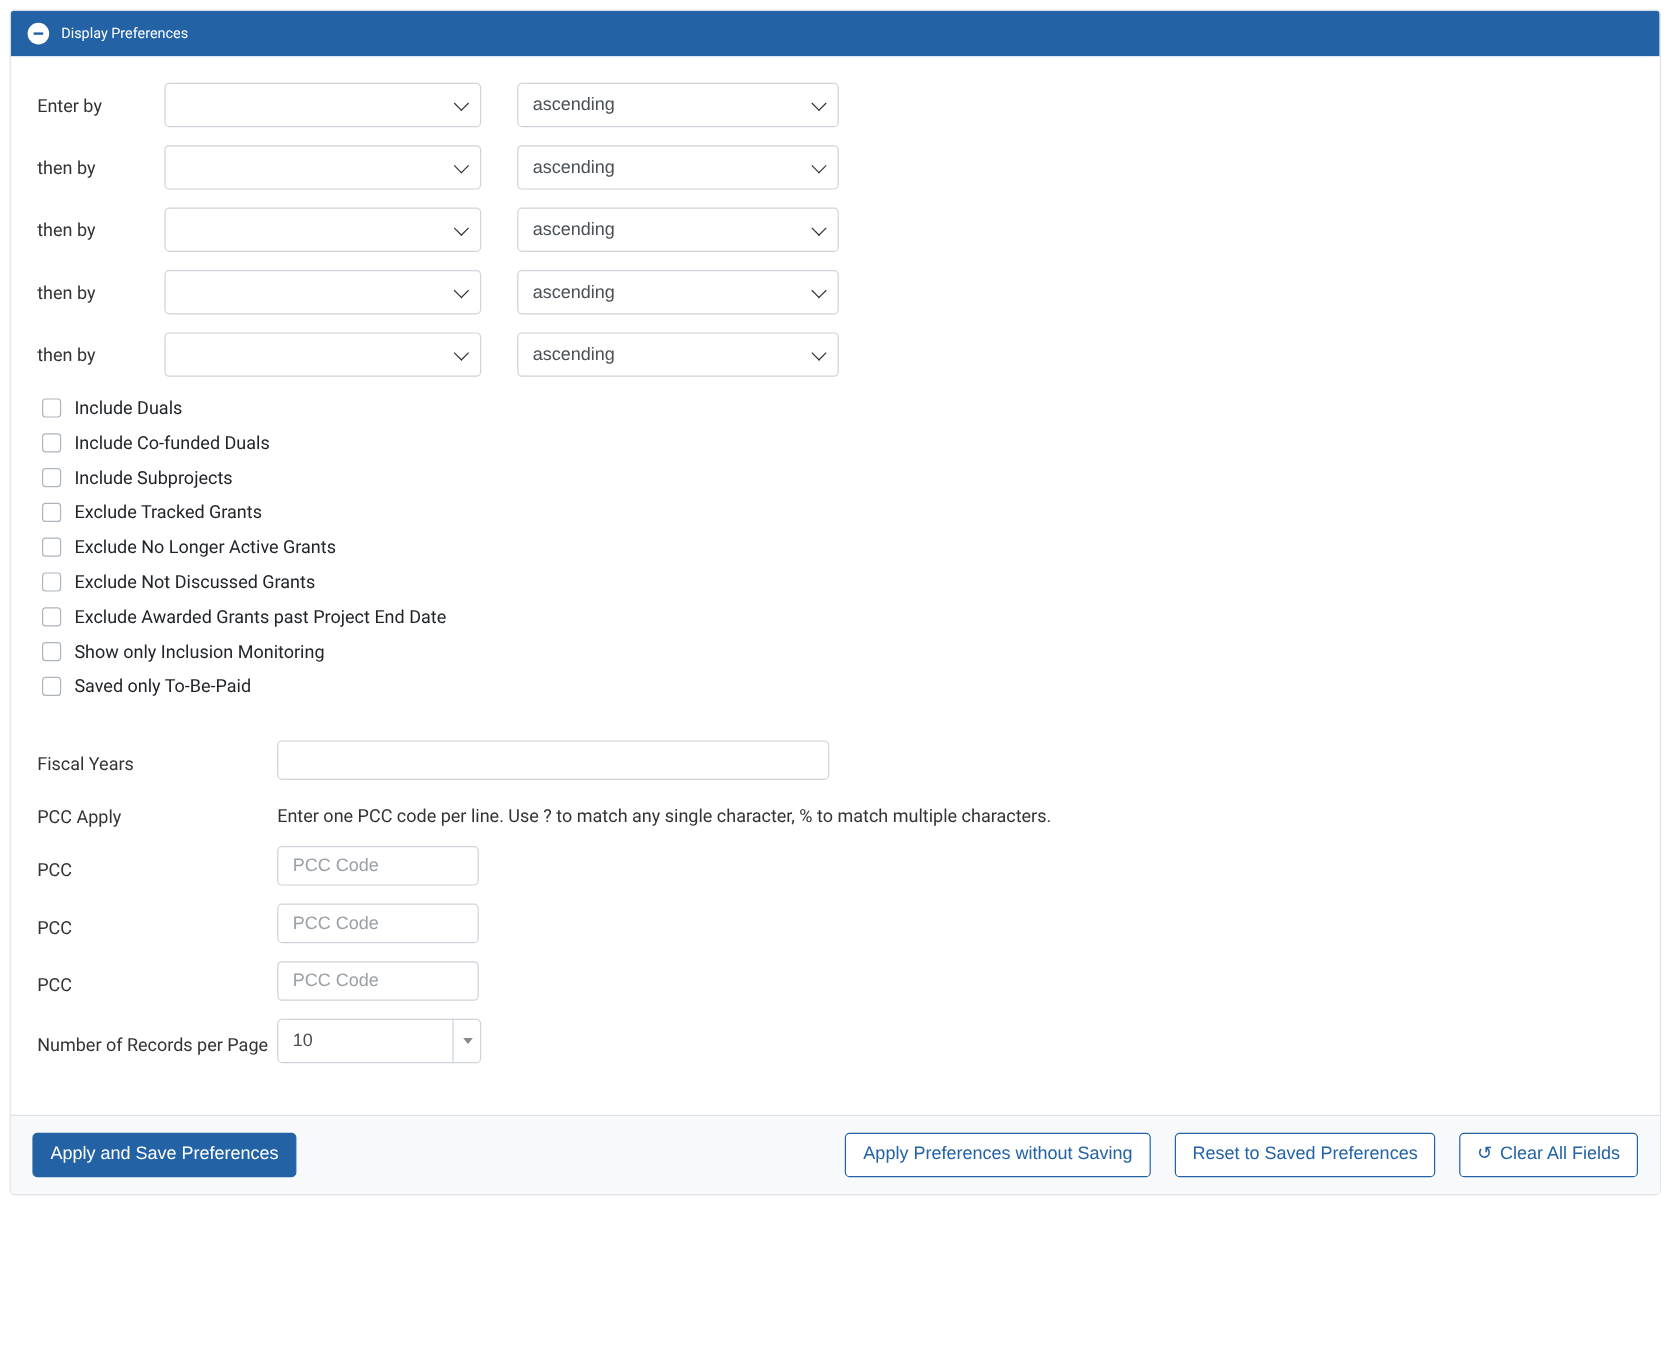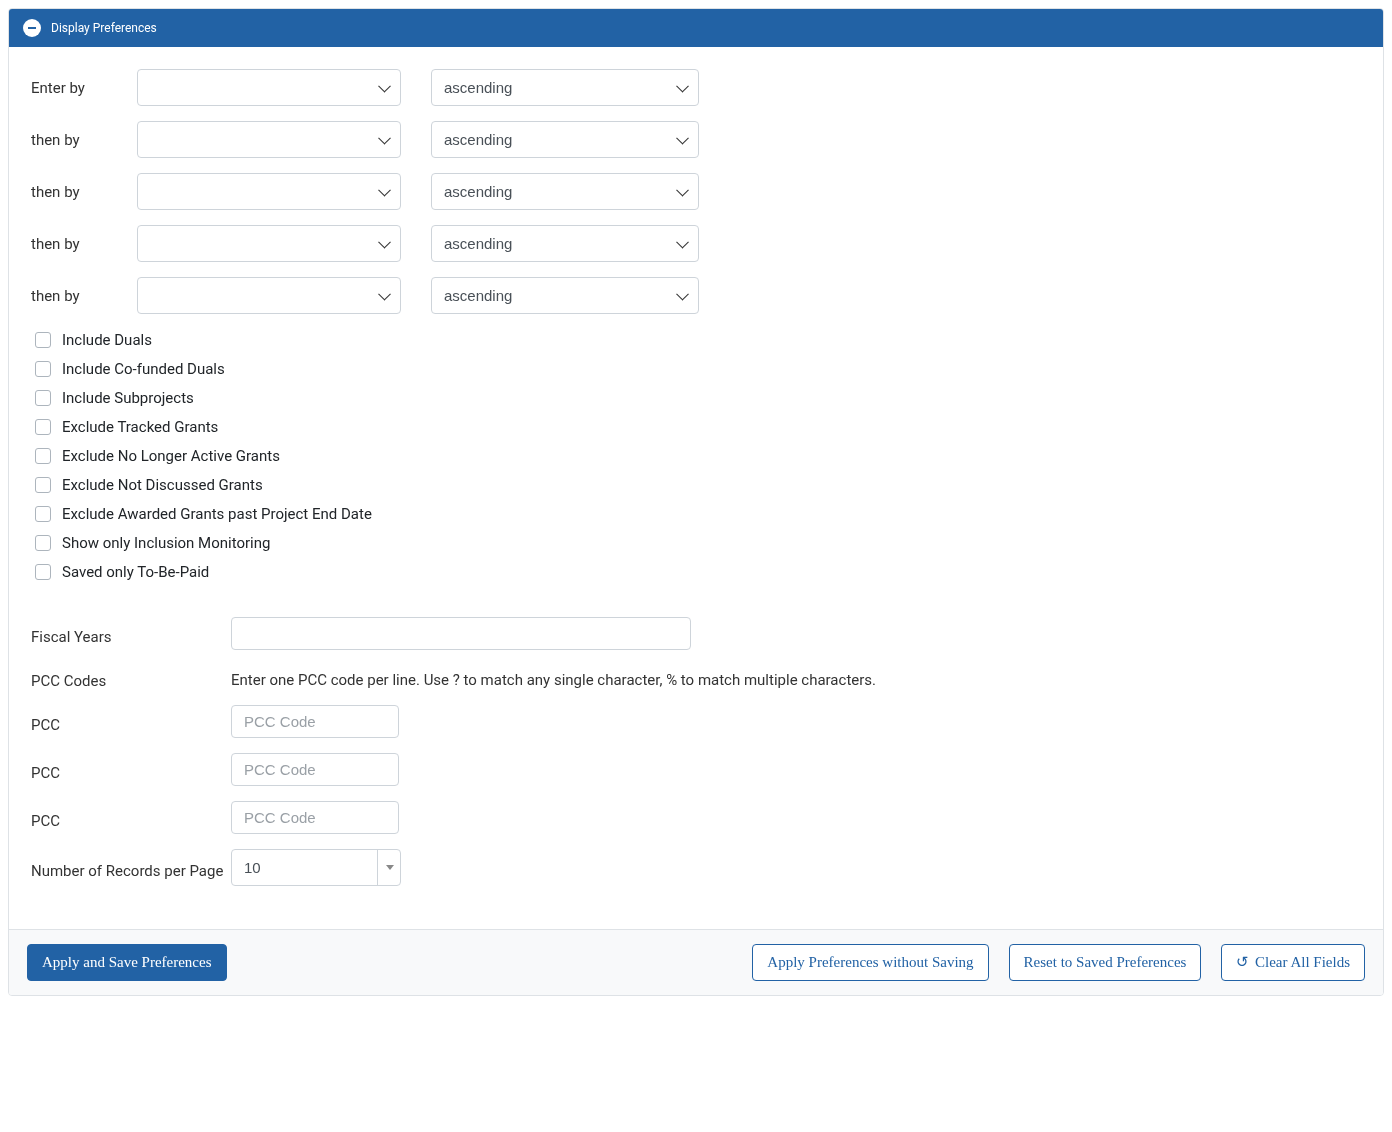--- a/index.html
+++ b/index.html
@@ -156,21 +156,20 @@
   .btn {
     display: inline-flex;
     align-items: flex-end;
     gap: 6px;
     padding: 8px 14px;
     border-radius: 4px;
     font-size: 15px;
     cursor: pointer;
     border: 1px solid transparent;
     line-height: 1.25;
-    font-family: Liberation Serif, serif;
   }
   .btn-primary {
     background: #2262a5;
     color: #fff;
     border-color: #2262a5;
   }
   .btn-outline {
     background: #fff;
     color: #2262a5;
     border-color: #2262a5;
@@ -307,21 +306,21 @@
       </div>
     </div>
 
     <div class="form-row">
       <div class="form-label">Fiscal Years</div>
       <input type="text" class="text-input input-wide" value="" style="">
     </div>
 
 
     <div class="form-row">
-      <div class="form-label">PCC Codes</div>
+      <div class="form-label">PCC Apply</div>
       <div class="pcc-instructions">Enter one PCC code per line. Use ? to match any single character, % to match multiple characters.</div>
     </div>
 
     <div class="form-row">
       <div class="form-label">PCC</div>
       <input type="text" class="text-input input-narrow" placeholder="PCC Code" style="">
     </div>
 
     <div class="form-row">
       <div class="form-label">PCC</div>

